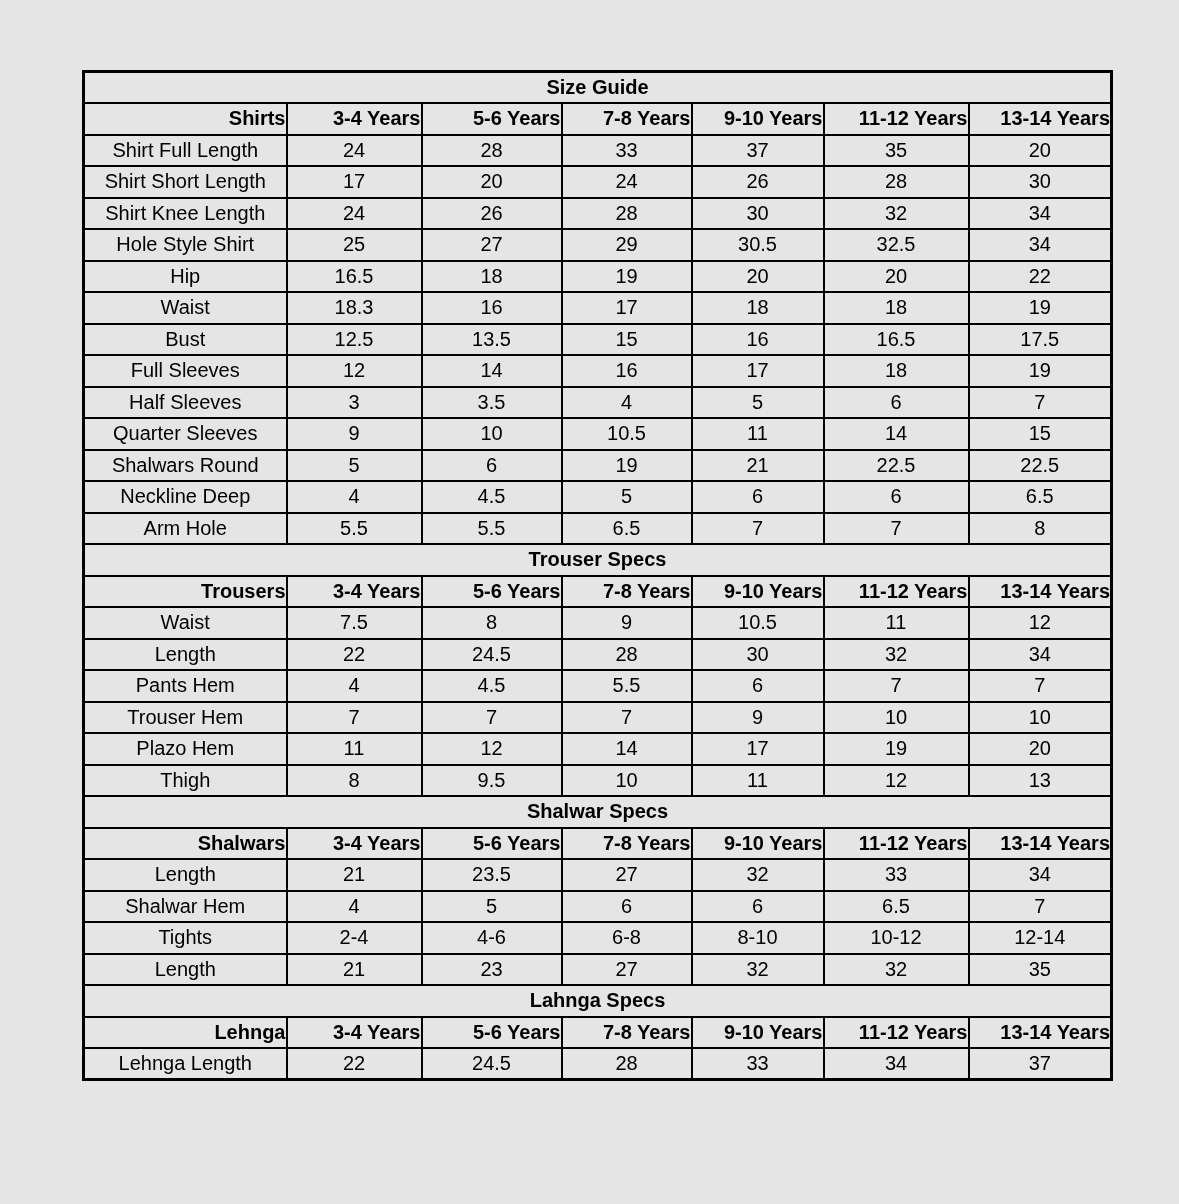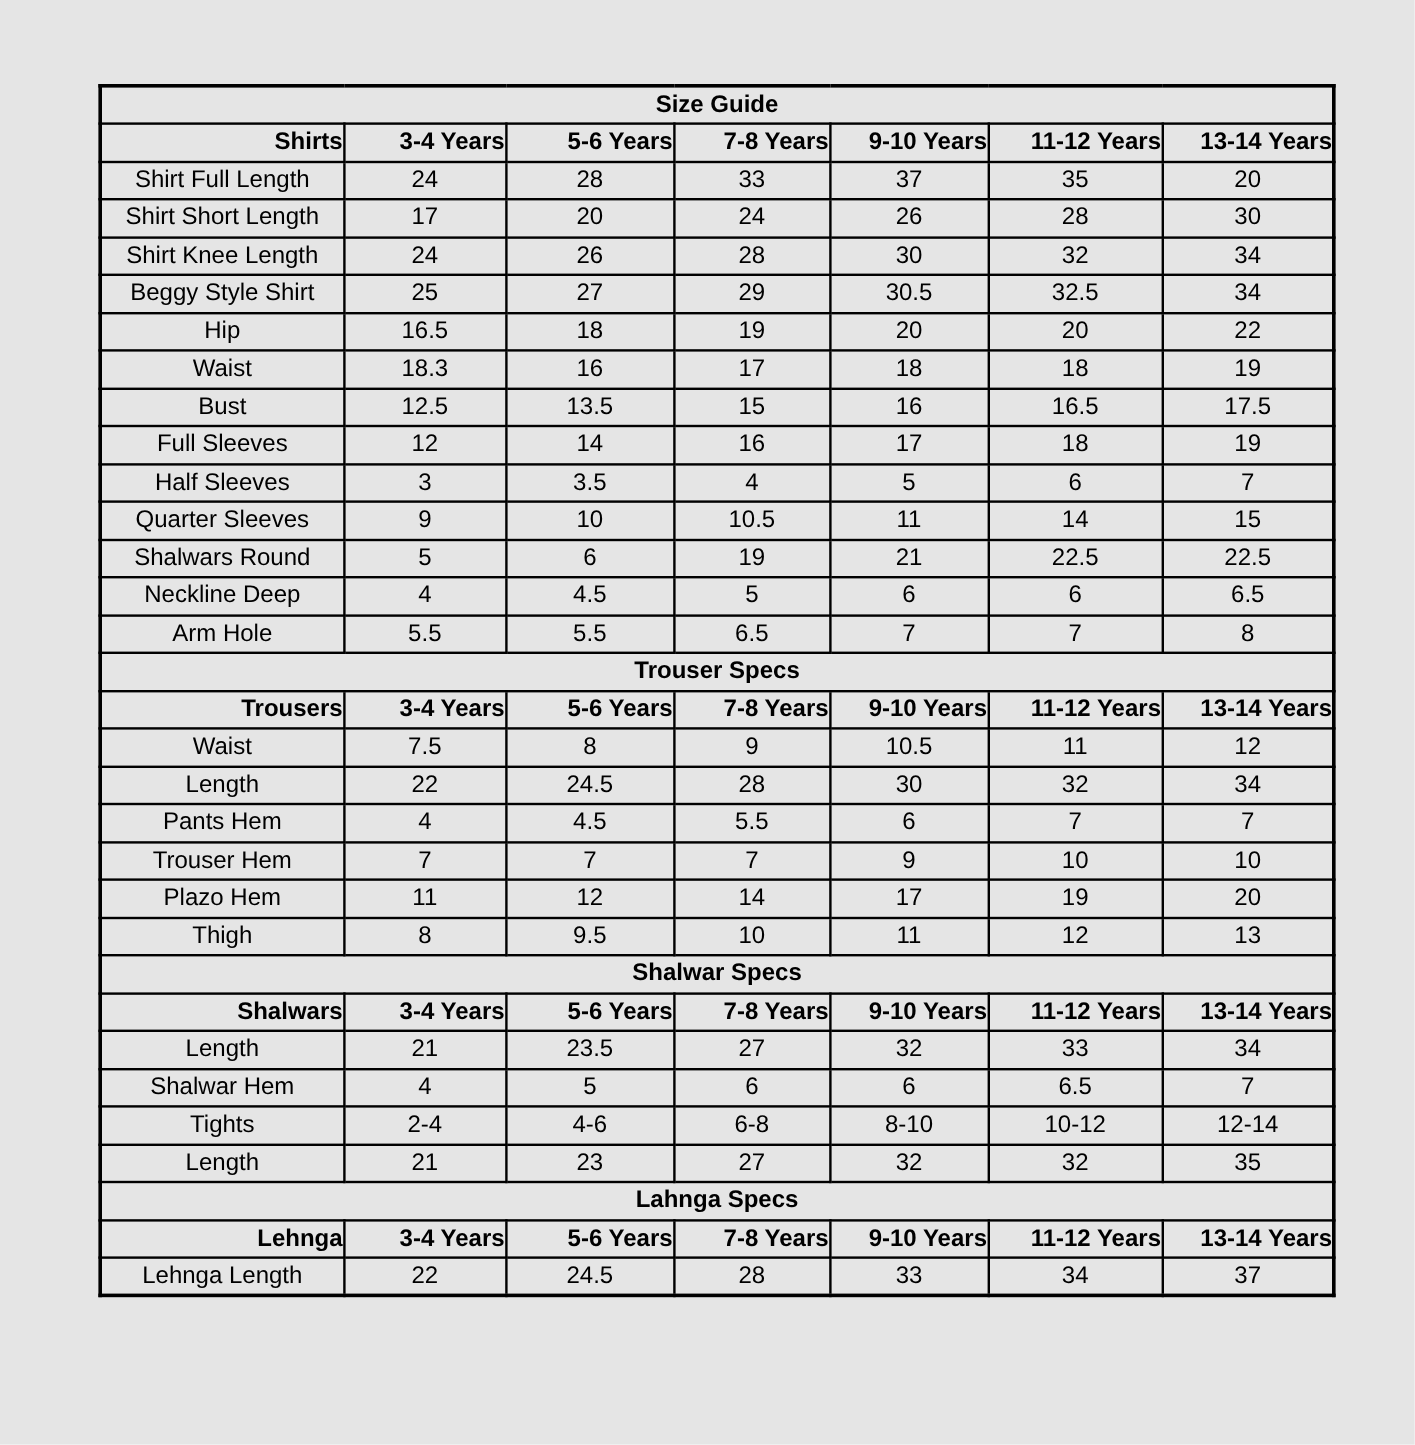--- a/index.html
+++ b/index.html
@@ -101,21 +101,21 @@
         <tr>
           <td class="row-label">Shirt Knee Length</td>
           <td class="cell-value">24</td>
           <td class="cell-value">26</td>
           <td class="cell-value">28</td>
           <td class="cell-value">30</td>
           <td class="cell-value">32</td>
           <td class="cell-value">34</td>
         </tr>
         <tr>
-          <td class="row-label">Beggy Style Shirt</td>
+          <td class="row-label">Hole Style Shirt</td>
           <td class="cell-value">25</td>
           <td class="cell-value">27</td>
           <td class="cell-value">29</td>
           <td class="cell-value">30.5</td>
           <td class="cell-value">32.5</td>
           <td class="cell-value">34</td>
         </tr>
         <tr>
           <td class="row-label">Hip</td>
           <td class="cell-value">16.5</td>

